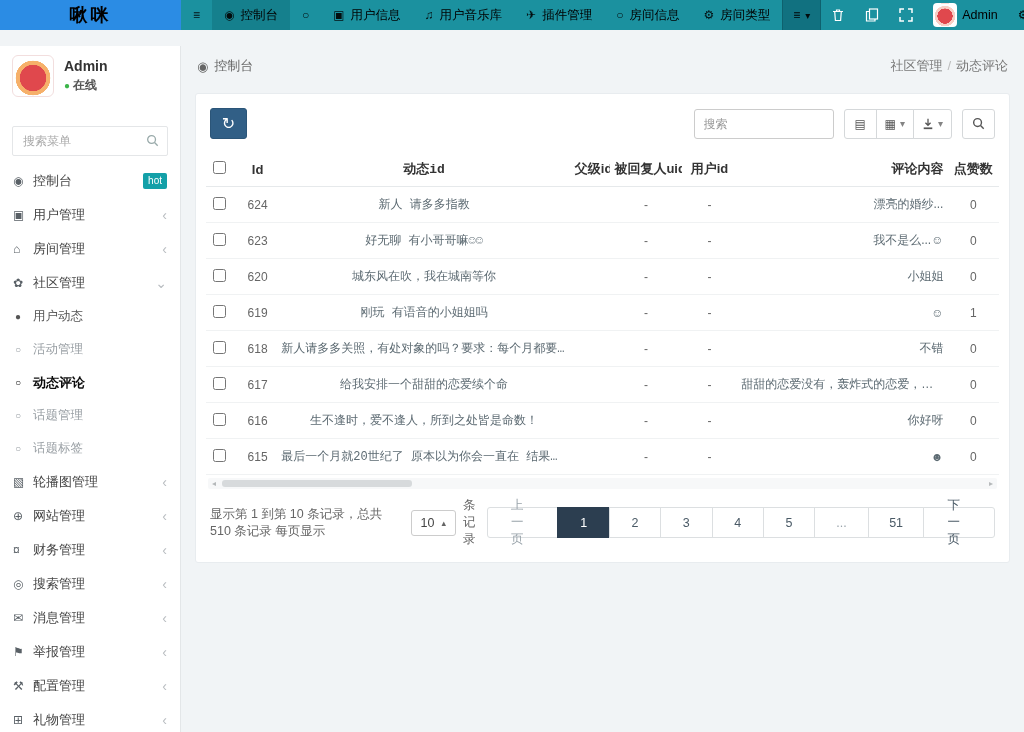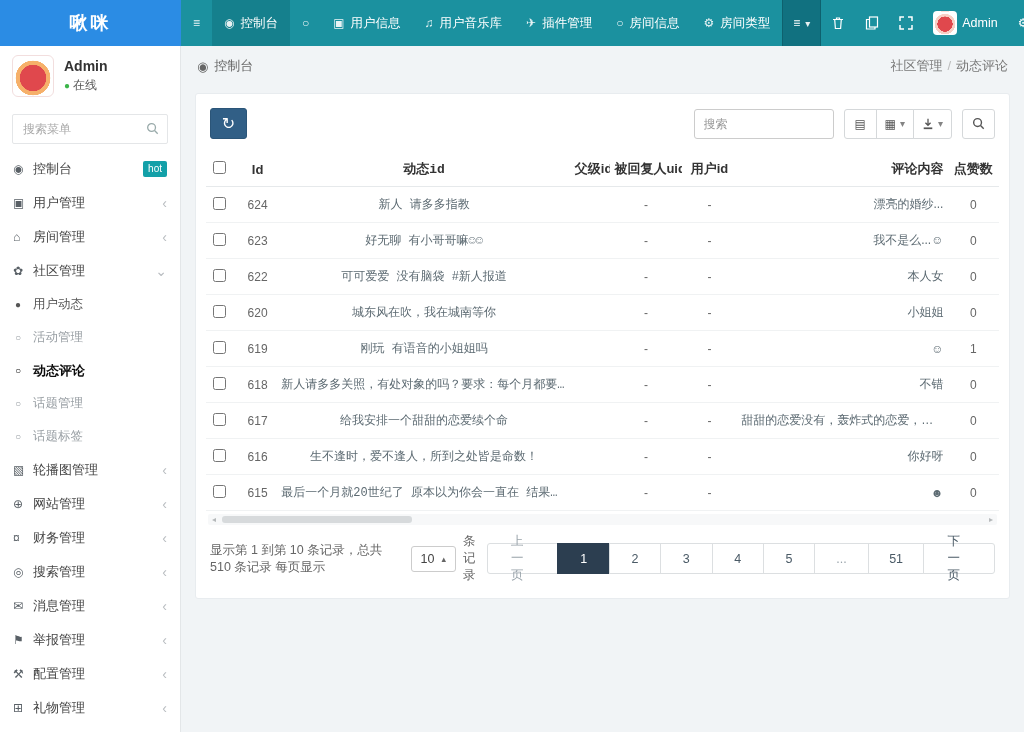--- a/index.html
+++ b/index.html
@@ -1,41 +1,41 @@
 <!DOCTYPE html>
 <html><head>
 <meta charset="utf-8">
 <style>
   * { box-sizing: border-box; margin: 0; padding: 0; }
   body { font-family: "Liberation Sans", "DejaVu Sans", sans-serif; }
   .screen { position: relative; width: 1024px; height: 732px; background: #f1f4f6; overflow: hidden; }
 
   
-  .topbar { position: absolute; top: 0; left: 0; right: 0; height: 46px; background: #1b919f; display: flex; align-items: stretch; color: #ffffff; }
+  .topbar { position: absolute; top: 0; left: 0; right: 0; height: 30px; background: #1b919f; display: flex; align-items: stretch; color: #000000; }
   .logo { width: 181px; background: #2b8ce4; display: flex; align-items: center; justify-content: center; font-size: 18px; font-weight: bold; letter-spacing: 3px; flex: none; }
   .topnav { display: flex; align-items: stretch; flex: none; }
   .nav-item { display: flex; align-items: center; gap: 6px; padding: 0 12px; font-size: 12.5px; cursor: pointer; white-space: nowrap; }
   .nav-item.active { background: #15808d; }
   .nav-icon { font-size: 12px; opacity: .9; }
   .topbar-right { margin-left: auto; display: flex; align-items: stretch; }
   .tb-btn { display: flex; align-items: center; gap: 5px; padding: 0 10px; cursor: pointer; font-size: 12px; }
   .tb-btn.dark { background: #117180; border-left: 1px solid #0e616e; border-right: 1px solid #0e616e; }
   .tb-btn svg { display: block; }
   .caret { font-size: 10px; opacity: .9; }
   .mini-avatar { width: 24px; height: 24px; border-radius: 4px; border: 1px solid #ffffff55; background: #fff radial-gradient(circle at 50% 55%, #e0484d 0 46%, #f8cfc5 47% 62%, #fff 63%); }
   .admin-label { font-size: 12.5px; }
 
   
   .sidebar { position: absolute; top: 46px; left: 0; width: 181px; bottom: 0; background: #fff; border-right: 1px solid #e3e6e8; overflow: hidden; }
   .user-panel { display: flex; align-items: center; gap: 10px; padding: 9px 12px; }
   .avatar { width: 42px; height: 42px; border-radius: 6px; border: 1px solid #f2dede; background: #fff radial-gradient(circle at 50% 55%, #e0484d 0 44%, #f6b06a 45% 58%, #fff 59%); flex: none; }
   .user-name { font-size: 14px; font-weight: bold; color: #333; }
-  .user-status { font-size: 12px; color: #555; margin-top: 3px; }
+  .user-status { font-size: 12px; color: #555; margin-top: 3px; font-weight: bold; }
   .user-status .dot { color: #3cb54a; font-size: 10px; margin-right: 3px; }
-  .menu-search { position: relative; margin: 8px 12px 8px; border-radius: 10px; }
+  .menu-search { position: relative; margin: 20px 12px 8px; border-radius: 10px; }
   .menu-search input { width: 100%; height: 30px; border: 1px solid #e4e6e8; border-radius: 2px; padding: 0 28px 0 10px; font-size: 12px; color: #666; outline: none; background: #fff; font-family: inherit; }
   .menu-search input::placeholder { color: #aaa; }
   .menu-search svg { position: absolute; right: 9px; top: 8px; }
   .menu { list-style: none; font-size: 13px; color: #444; }
   .menu-item { height: 34px; display: flex; align-items: center; padding: 0 13px; cursor: pointer; }
   .menu-item .mi-icon { width: 20px; color: #596066; font-size: 12px; flex: none; }
   .menu-item .chev { margin-left: auto; color: #b9bdc1; font-size: 14px; }
   .badge-hot { margin-left: auto; background: #13a0a8; color: #fff; font-size: 10px; line-height: 1; padding: 3px 5px; border-radius: 2px; }
   .submenu { list-style: none; }
   .submenu .menu-sub { height: 33px; display: flex; align-items: center; padding: 0 13px 0 15px; color: #9aa0a5; cursor: pointer; font-size: 12.5px; }
@@ -354,30 +354,20 @@
             <td class="c-id">623</td>
             <td class="c-post">好无聊 有小哥哥嘛☺☺</td>
             <td class="c-parent"></td>
             <td class="c-reply">-</td>
             <td class="c-uid">-</td>
             <td class="c-comment">我不是么...☺</td>
             <td class="c-likes">0</td>
           </tr>
           <tr>
             <td class="c-check"><input type="checkbox" style=""></td>
-            <td class="c-id">622</td>
-            <td class="c-post">可可爱爱 没有脑袋 #新人报道</td>
-            <td class="c-parent"></td>
-            <td class="c-reply">-</td>
-            <td class="c-uid">-</td>
-            <td class="c-comment">本人女</td>
-            <td class="c-likes">0</td>
-          </tr>
-          <tr>
-            <td class="c-check"><input type="checkbox" style=""></td>
             <td class="c-id">620</td>
             <td class="c-post">城东风在吹，我在城南等你</td>
             <td class="c-parent"></td>
             <td class="c-reply">-</td>
             <td class="c-uid">-</td>
             <td class="c-comment">小姐姐</td>
             <td class="c-likes">0</td>
           </tr>
           <tr>
             <td class="c-check"><input type="checkbox" style=""></td>

